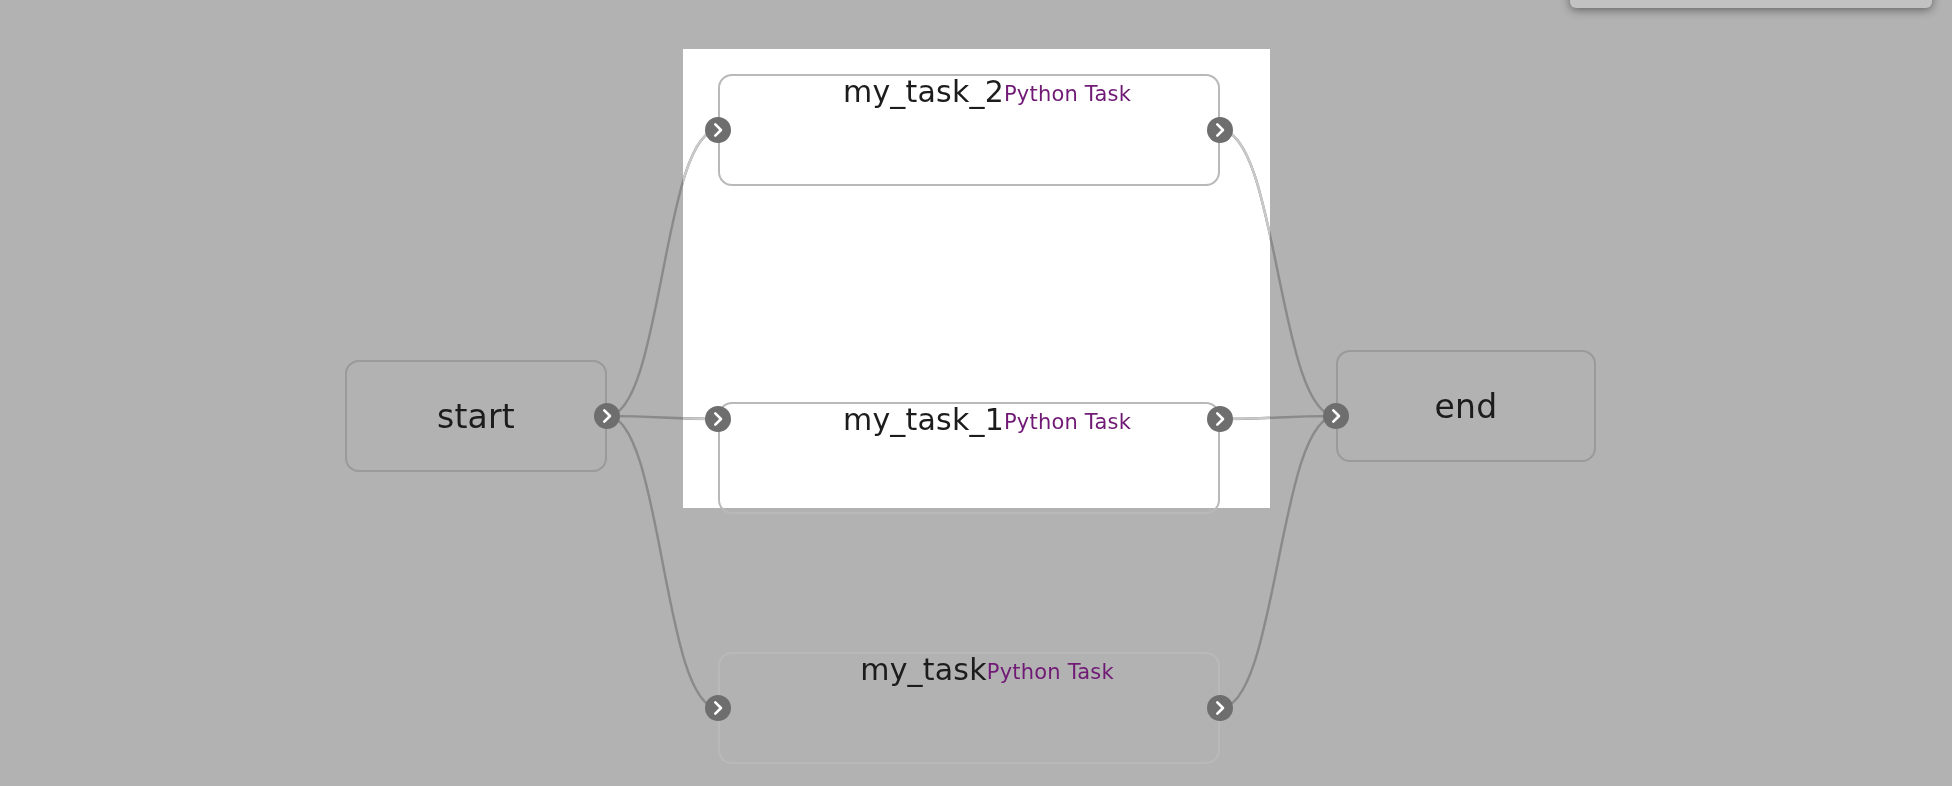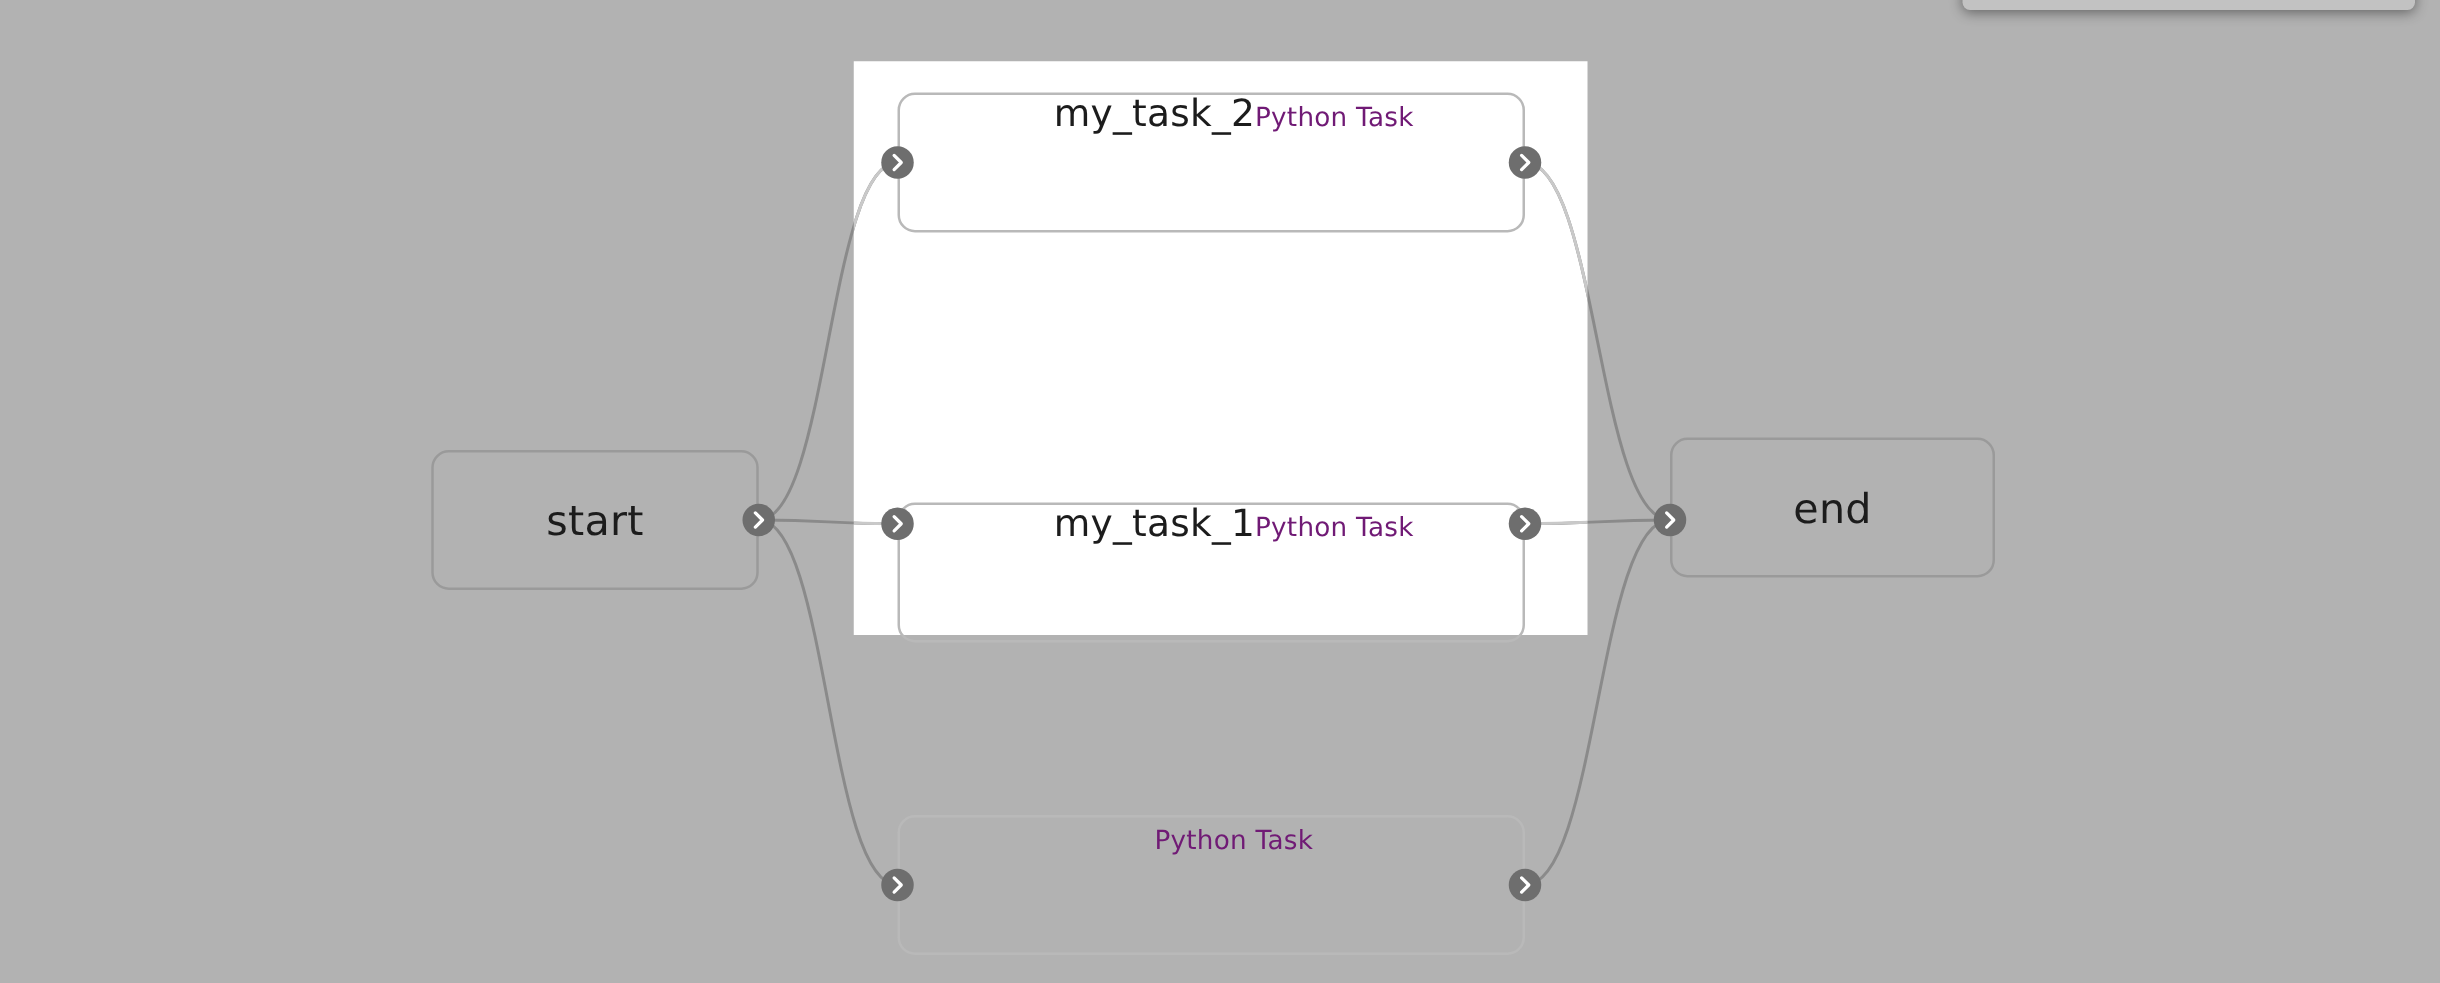--- a/index.html
+++ b/index.html
@@ -154,20 +154,21 @@
         </div>
       </div>
       <div class="node" style="left: 718px; top: 363px; width: 502px; height: 112px; border-color: rgb(185, 185, 185); margin-top: 39px;">
         <div class="node-body">
           <div class="node-title">my_task_1</div>
           <div class="node-subtitle">Python Task</div>
         </div>
       </div>
       <div class="node" style="left: 718px; top: 652px; width: 502px; height: 112px; border-color: rgb(185, 185, 185);">
         <div class="node-body">
+          <div class="node-title">my_task</div>
           <div class="node-subtitle">Python Task</div>
         </div>
       </div>
       <div class="node terminal" style="left: 1336px; top: 350px; width: 260px; height: 112px; border-color: rgb(154, 154, 154);">
         <div class="node-label-center">end</div>
       </div>
       <div class="port" style="left: 594px; top: 403px; background: rgb(110, 110, 110);">
         <svg width="26" height="26" viewBox="0 0 26 26">
           <path d="M10.3 7.3 L16 13 L10.3 18.7" fill="none" stroke="#ffffff" stroke-width="2.6" stroke-linecap="round" stroke-linejoin="round"></path>
         </svg>

